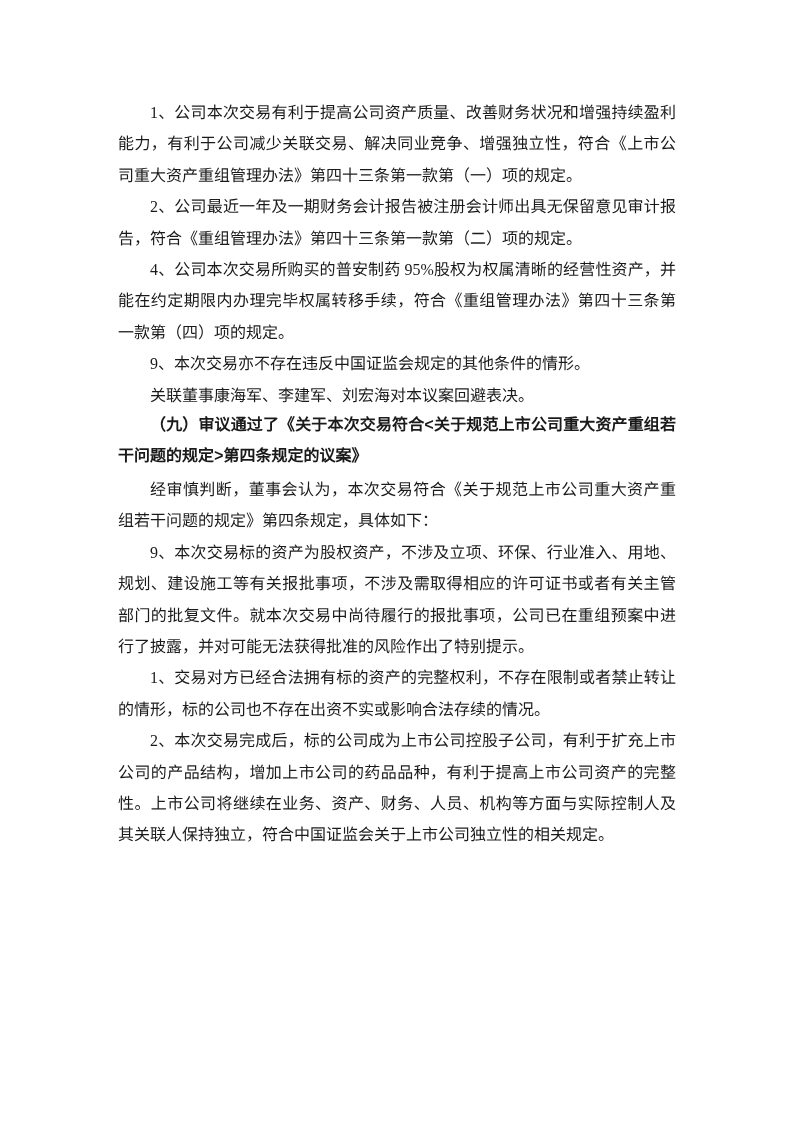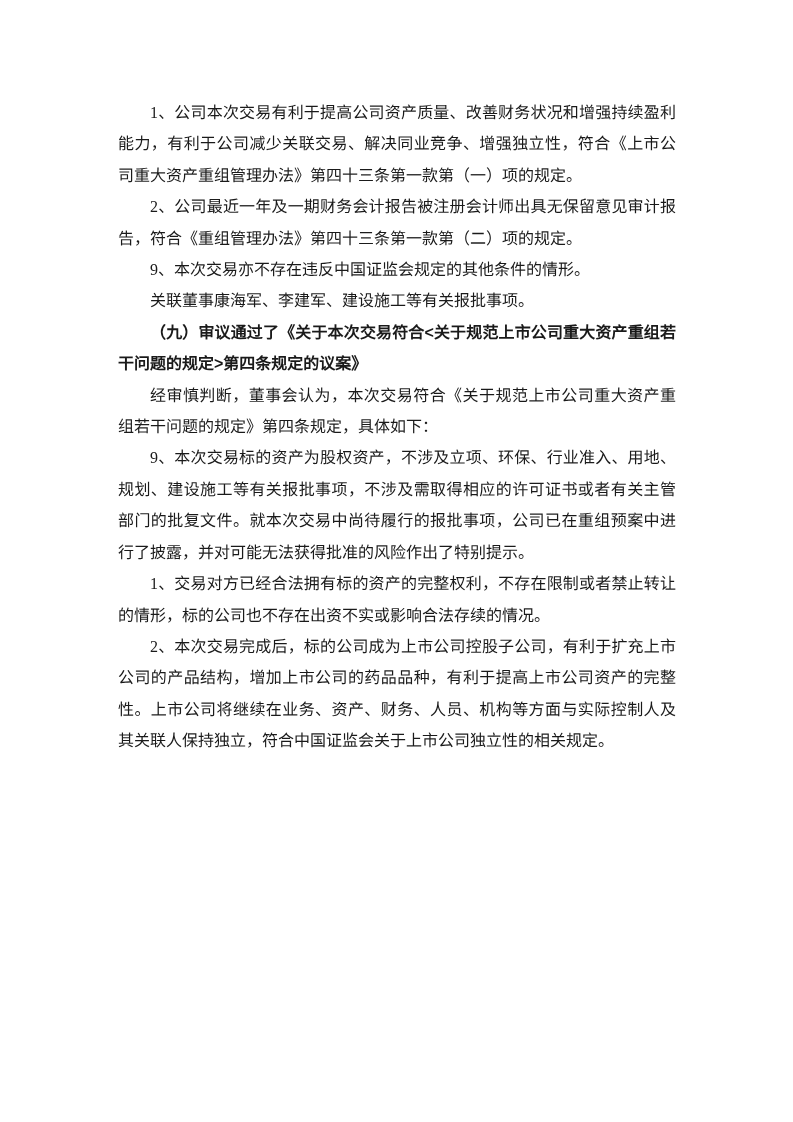--- a/index.html
+++ b/index.html
@@ -28,31 +28,32 @@
     color: #1a1a1a;
   }
   .content p {
     margin: 0;
     padding: 0;
     text-indent: 32px;
     word-break: break-all;
   }
   .content p.heading {
     font-weight: 700;
-    font-family: Liberation Sans, sans-serif;
+    font-family: Liberation Mono, monospace;
   }
 </style>
 </head>
 <body style="background: rgb(255, 255, 255);">
 
 <div class="page">
   <div class="content" id="doc" style="color: rgb(26, 26, 26);">
       <p class="body">1、公司本次交易有利于提高公司资产质量、改善财务状况和增强持续盈利能力，有利于公司减少关联交易、解决同业竞争、增强独立性，符合《上市公司重大资产重组管理办法》第四十三条第一款第（一）项的规定。</p>
       <p class="body">2、公司最近一年及一期财务会计报告被注册会计师出具无保留意见审计报告，符合《重组管理办法》第四十三条第一款第（二）项的规定。</p>
+      <p class="body">4、公司本次交易所购买的普安制药 95%股权为权属清晰的经营性资产，并能在约定期限内办理完毕权属转移手续，符合《重组管理办法》第四十三条第一款第（四）项的规定。</p>
       <p class="body">9、本次交易亦不存在违反中国证监会规定的其他条件的情形。</p>
-      <p class="body">关联董事康海军、李建军、建设施工等有关报批事项。</p>
+      <p class="body">关联董事康海军、李建军、刘宏海对本议案回避表决。</p>
       <p class="heading">（九）审议通过了《关于本次交易符合&lt;关于规范上市公司重大资产重组若干问题的规定&gt;第四条规定的议案》</p>
       <p class="body">经审慎判断，董事会认为，本次交易符合《关于规范上市公司重大资产重组若干问题的规定》第四条规定，具体如下：</p>
       <p class="body">9、本次交易标的资产为股权资产，不涉及立项、环保、行业准入、用地、规划、建设施工等有关报批事项，不涉及需取得相应的许可证书或者有关主管部门的批复文件。就本次交易中尚待履行的报批事项，公司已在重组预案中进行了披露，并对可能无法获得批准的风险作出了特别提示。</p>
       <p class="body">1、交易对方已经合法拥有标的资产的完整权利，不存在限制或者禁止转让的情形，标的公司也不存在出资不实或影响合法存续的情况。</p>
       <p class="body">2、本次交易完成后，标的公司成为上市公司控股子公司，有利于扩充上市公司的产品结构，增加上市公司的药品品种，有利于提高上市公司资产的完整性。上市公司将继续在业务、资产、财务、人员、机构等方面与实际控制人及其关联人保持独立，符合中国证监会关于上市公司独立性的相关规定。</p>
     </div>
 </div>
 
 </body></html>

